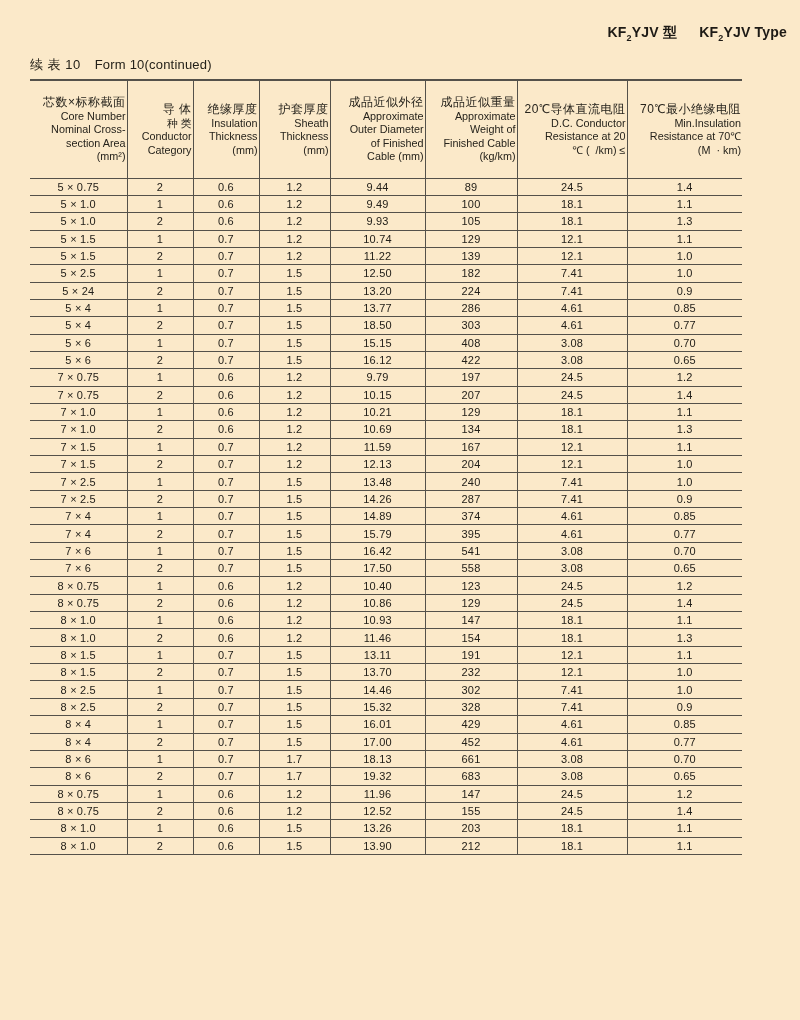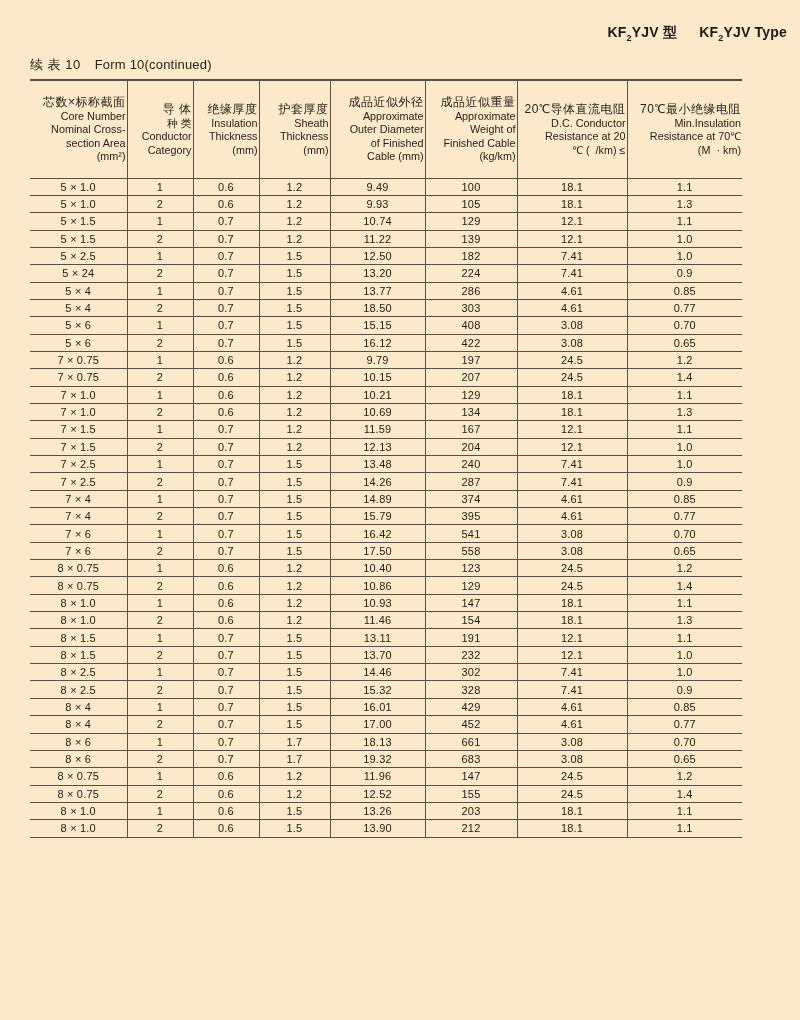--- a/index.html
+++ b/index.html
@@ -159,20 +159,30 @@
             <th>
               <div class="hl zh">70℃最小绝缘电阻</div>
               <div class="hl">Min.Insulation</div>
               <div class="hl">Resistance at 70℃</div>
               <div class="hl">(M&nbsp;&nbsp;·&nbsp;km)</div>
             </th>
           </tr>
       </thead>
       <tbody>
           <tr>
+            <td>5 × 0.75</td>
+            <td>2</td>
+            <td>0.6</td>
+            <td>1.2</td>
+            <td>9.44</td>
+            <td>89</td>
+            <td>24.5</td>
+            <td>1.4</td>
+          </tr>
+          <tr>
             <td>5 × 1.0</td>
             <td>1</td>
             <td>0.6</td>
             <td>1.2</td>
             <td>9.49</td>
             <td>100</td>
             <td>18.1</td>
             <td>1.1</td>
           </tr>
           <tr>

